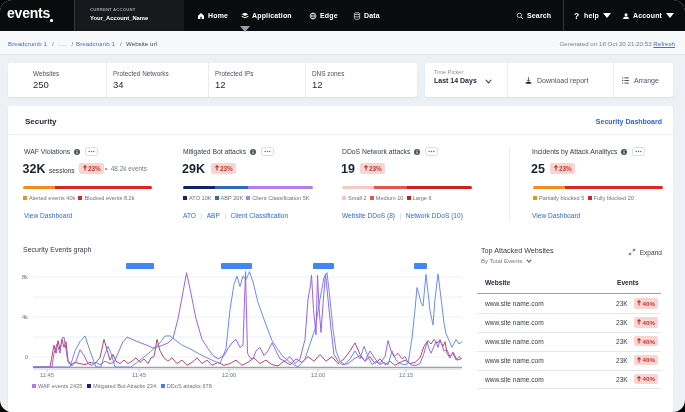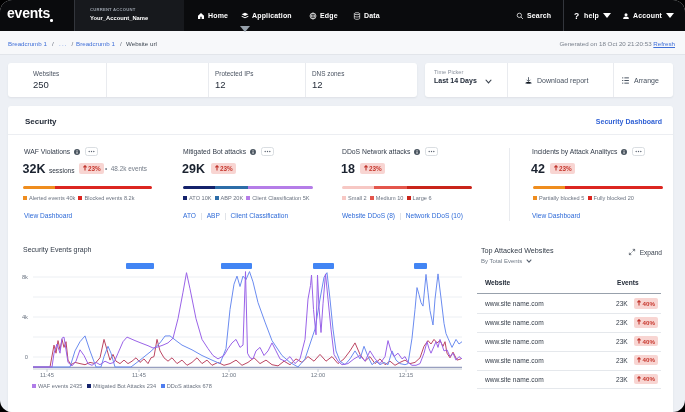--- a/index.html
+++ b/index.html
@@ -136,20 +136,24 @@
     <span class="bc" style="left:120px;color:#6b7380;">/</span>
     <span class="bc" style="left:126px;color:#3c4550;">Website url</span>
     <span id="gen">Generated on 18 Oct 20 21:20:53 <a href="#">Refresh</a></span>
   </div>
   <div class="card" id="statcard" style="left:8px;top:63px;width:409px;height:34px;">
     <div class="statcell" style="left:0;width:98px;">
         <span class="statlabel" style="left:25px;">Websites</span>
         <span class="statval" style="left:25px;">250</span>
       </div>
     <div class="vdiv" style="left:98px;"></div>
+    <div class="statcell" style="left:98px;width:102px;">
+        <span class="statlabel" style="left:7px;">Protected Networks</span>
+        <span class="statval" style="left:7px;">34</span>
+      </div>
     <div class="vdiv" style="left:200px;"></div>
     <div class="statcell" style="left:200px;width:97px;">
         <span class="statlabel" style="left:7px;">Protected IPs</span>
         <span class="statval" style="left:7px;">12</span>
       </div>
     <div class="vdiv" style="left:297px;"></div>
     <div class="statcell" style="left:297px;width:112px;">
         <span class="statlabel" style="left:7px;">DNS zones</span>
         <span class="statval" style="left:7px;">12</span>
       </div>
@@ -230,21 +234,21 @@
     <div class="mtitle" style="left:334px;top:41px;">DDoS Network attacks<svg class="micon2" width="6" height="6" viewBox="0 0 6 6">
           <circle cx="3" cy="3" r="3" fill="#49545f"></circle>
           <rect x="2.55" y="1.3" width="0.95" height="1" fill="#fff"></rect>
           <rect x="2.55" y="2.7" width="0.95" height="2.1" fill="#fff"></rect>
         </svg><svg class="mmenu2" width="13" height="9" viewBox="0 0 13 9">
           <rect x="0.5" y="0.5" width="12" height="8" rx="2" fill="#fff" stroke="#d0d5db" stroke-width="0.8"></rect>
           <circle cx="4.2" cy="4.5" r="0.7" fill="#5a6270"></circle>
           <circle cx="6.5" cy="4.5" r="0.7" fill="#5a6270"></circle>
           <circle cx="8.8" cy="4.5" r="0.7" fill="#5a6270"></circle>
         </svg></div>
-    <div class="mnum" style="left:333px;top:56px;">18</div>
+    <div class="mnum" style="left:333px;top:56px;">19</div>
     <div class="badge" style="left:352px;top:57px;"><svg class="arr" width="4" height="6" viewBox="0 0 4 6">
           <path d="M2 5.6 V1 M0.4 2.4 L2 0.7 L3.6 2.4" fill="none" stroke="#c0332b" stroke-width="1.1"></path>
         </svg>23%</div>
     <div class="hbar" style="left:334px;top:79.5px;width:130px;">
         <div style="width:32px;background:#f7c8c4;"></div>
         <div style="width:33px;background:#e4564c;"></div>
         <div style="width:65px;background:#c9241a;"></div>
       </div>
     <div class="legend" style="left:334px;top:89px;"><span class="lsq" style="background:#f7c8c4;"></span>Small 2&nbsp;&nbsp;<span class="lsq" style="background:#e4564c;"></span>Medium 10&nbsp;&nbsp;<span class="lsq" style="background:#c9241a;"></span>Large 6</div>
     <div class="mlinks" style="left:334px;top:106px;">Website DDoS (8)<span class="sep">|</span>Network DDoS (10)</div>
@@ -252,21 +256,21 @@
     <div class="mtitle" style="left:524px;top:41px;">Incidents by Attack Analitycs<svg class="micon2" width="6" height="6" viewBox="0 0 6 6">
           <circle cx="3" cy="3" r="3" fill="#49545f"></circle>
           <rect x="2.55" y="1.3" width="0.95" height="1" fill="#fff"></rect>
           <rect x="2.55" y="2.7" width="0.95" height="2.1" fill="#fff"></rect>
         </svg><svg class="mmenu2" width="13" height="9" viewBox="0 0 13 9">
           <rect x="0.5" y="0.5" width="12" height="8" rx="2" fill="#fff" stroke="#d0d5db" stroke-width="0.8"></rect>
           <circle cx="4.2" cy="4.5" r="0.7" fill="#5a6270"></circle>
           <circle cx="6.5" cy="4.5" r="0.7" fill="#5a6270"></circle>
           <circle cx="8.8" cy="4.5" r="0.7" fill="#5a6270"></circle>
         </svg></div>
-    <div class="mnum" style="left:523px;top:56px;">42</div>
+    <div class="mnum" style="left:523px;top:56px;">25</div>
     <div class="badge" style="left:542px;top:57px;"><svg class="arr" width="4" height="6" viewBox="0 0 4 6">
           <path d="M2 5.6 V1 M0.4 2.4 L2 0.7 L3.6 2.4" fill="none" stroke="#c0332b" stroke-width="1.1"></path>
         </svg>23%</div>
     <div class="hbar" style="left:525px;top:79.5px;width:130px;">
         <div style="width:32px;background:#ef8d1e;"></div>
         <div style="width:98px;background:#dc2620;"></div>
       </div>
     <div class="legend" style="left:525px;top:89px;"><span class="lsq" style="background:#ef8d1e;"></span>Partially blocked 5&nbsp;&nbsp;<span class="lsq" style="background:#dc2620;"></span>Fully blocked 20</div>
     <div class="mlinks" style="left:524px;top:106px;">View Dashboard</div>
 

